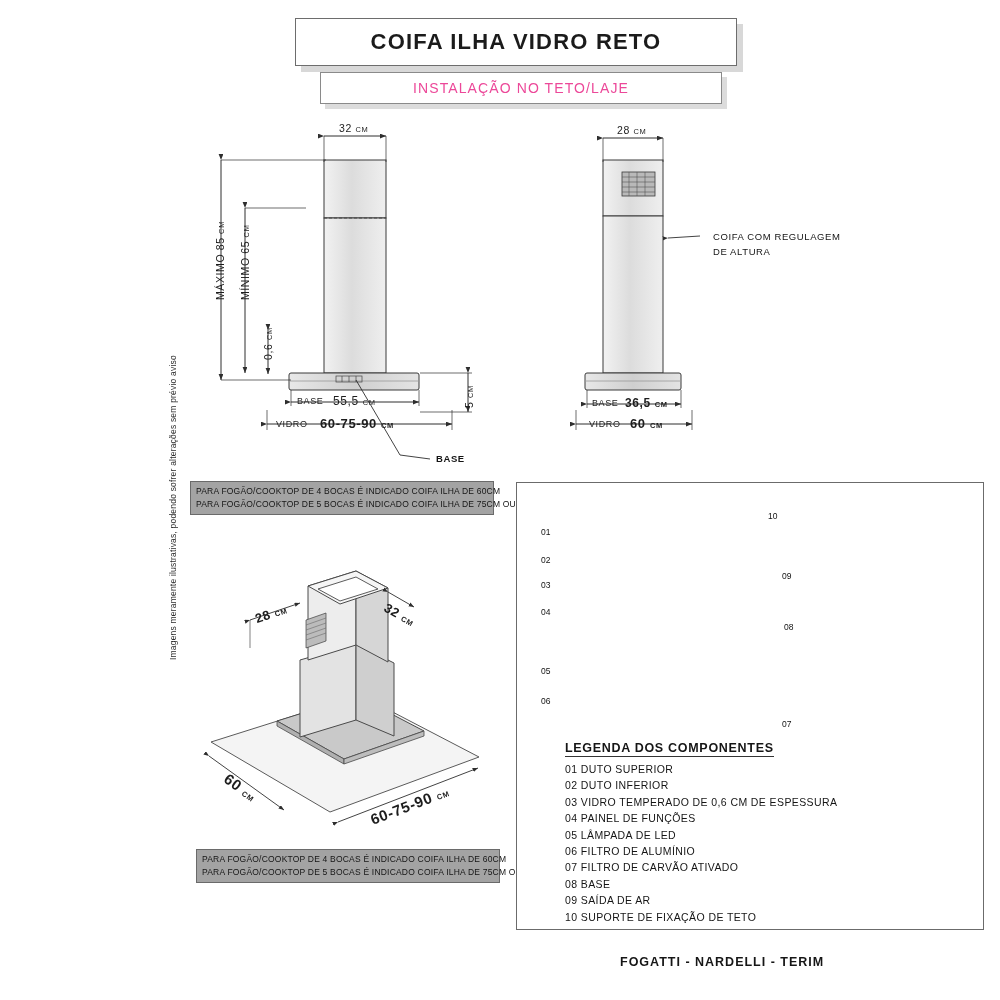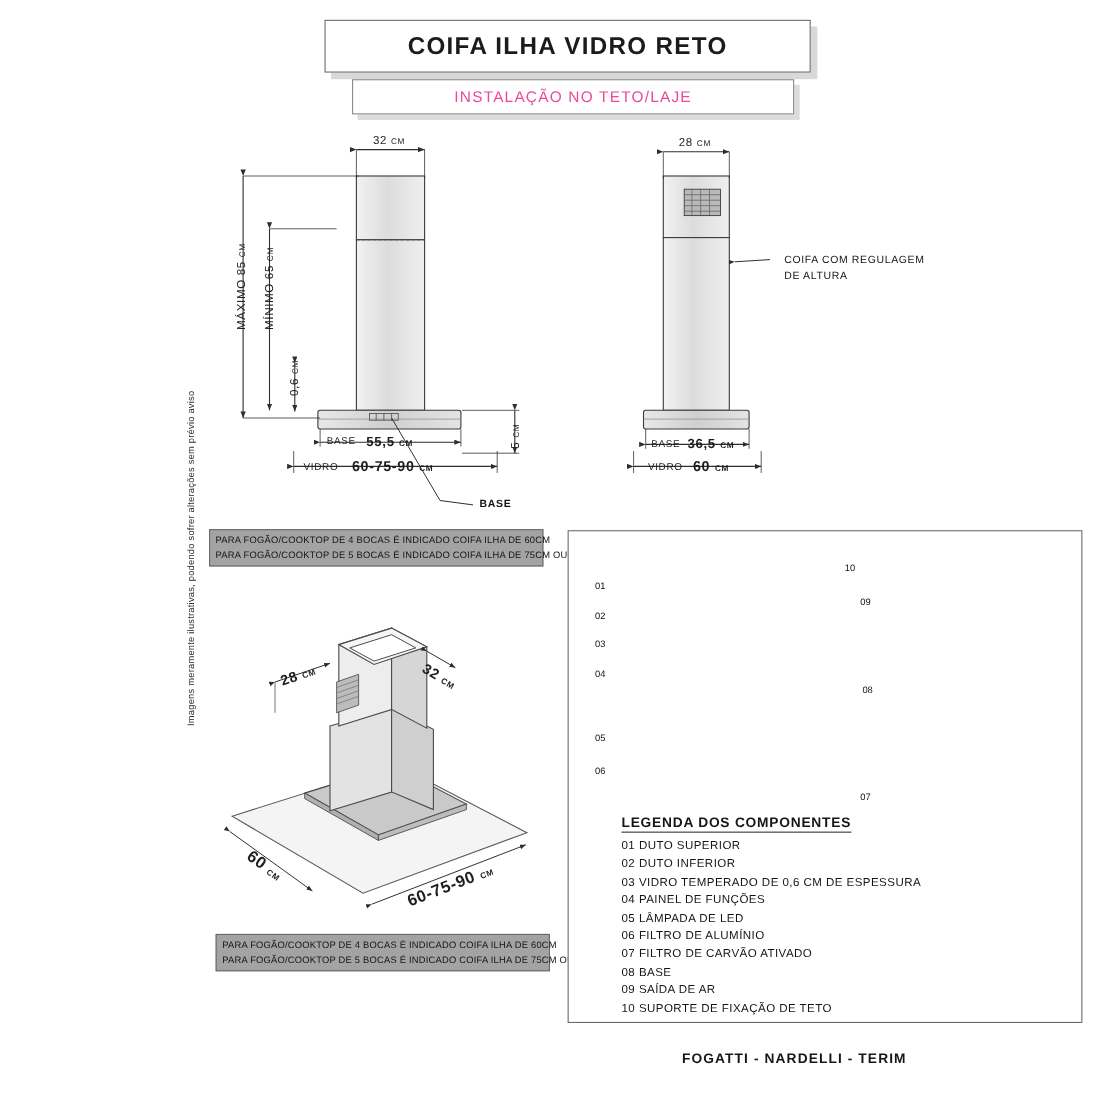--- a/index.html
+++ b/index.html
@@ -337,21 +337,21 @@
     <span class="u">CM</span>
   </div>
   <div class="dim-txt rot90" style="left:262px; top:360px;">
     <span>0,6</span>
     <span class="u">CM</span>
   </div>
 
   <div class="dim-txt" style="left:297px; top:396px; font-size:9px;">
     <span>BASE</span>
   </div>
-  <div class="dim-txt" style="left:333px; top:394px; font-weight:bold; font-size:12px;">
+  <div class="dim-txt" style="left:333px; top:394px; font-weight:normal; font-size:12px;">
     <span>55,5</span>
     <span class="u">CM</span>
   </div>
 
   <div class="dim-txt" style="left:276px; top:419px; font-size:9px;">
     <span>VIDRO</span>
   </div>
   <div class="dim-txt" style="left:320px; top:416px; font-weight:bold; font-size:13px;">
     <span>60-75-90</span>
     <span class="u">CM</span>
@@ -432,18 +432,18 @@
   </div>
 
   <div class="callout-num" style="left:541px; top:527px;">01</div>
   <div class="callout-num" style="left:541px; top:555px;">02</div>
   <div class="callout-num" style="left:541px; top:580px;">03</div>
   <div class="callout-num" style="left:541px; top:607px;">04</div>
   <div class="callout-num" style="left:541px; top:666px;">05</div>
   <div class="callout-num" style="left:541px; top:696px;">06</div>
   <div class="callout-num" style="left:782px; top:719px;">07</div>
   <div class="callout-num" style="left:784px; top:622px;">08</div>
-  <div class="callout-num" style="left:782px; top:542px;">09</div>
+  <div class="callout-num" style="left:782px; top:571px;">09</div>
   <div class="callout-num" style="left:768px; top:511px;">10</div>
 
   <div class="footer">FOGATTI - NARDELLI - TERIM</div>
 
 </div>
 
 </body></html>

